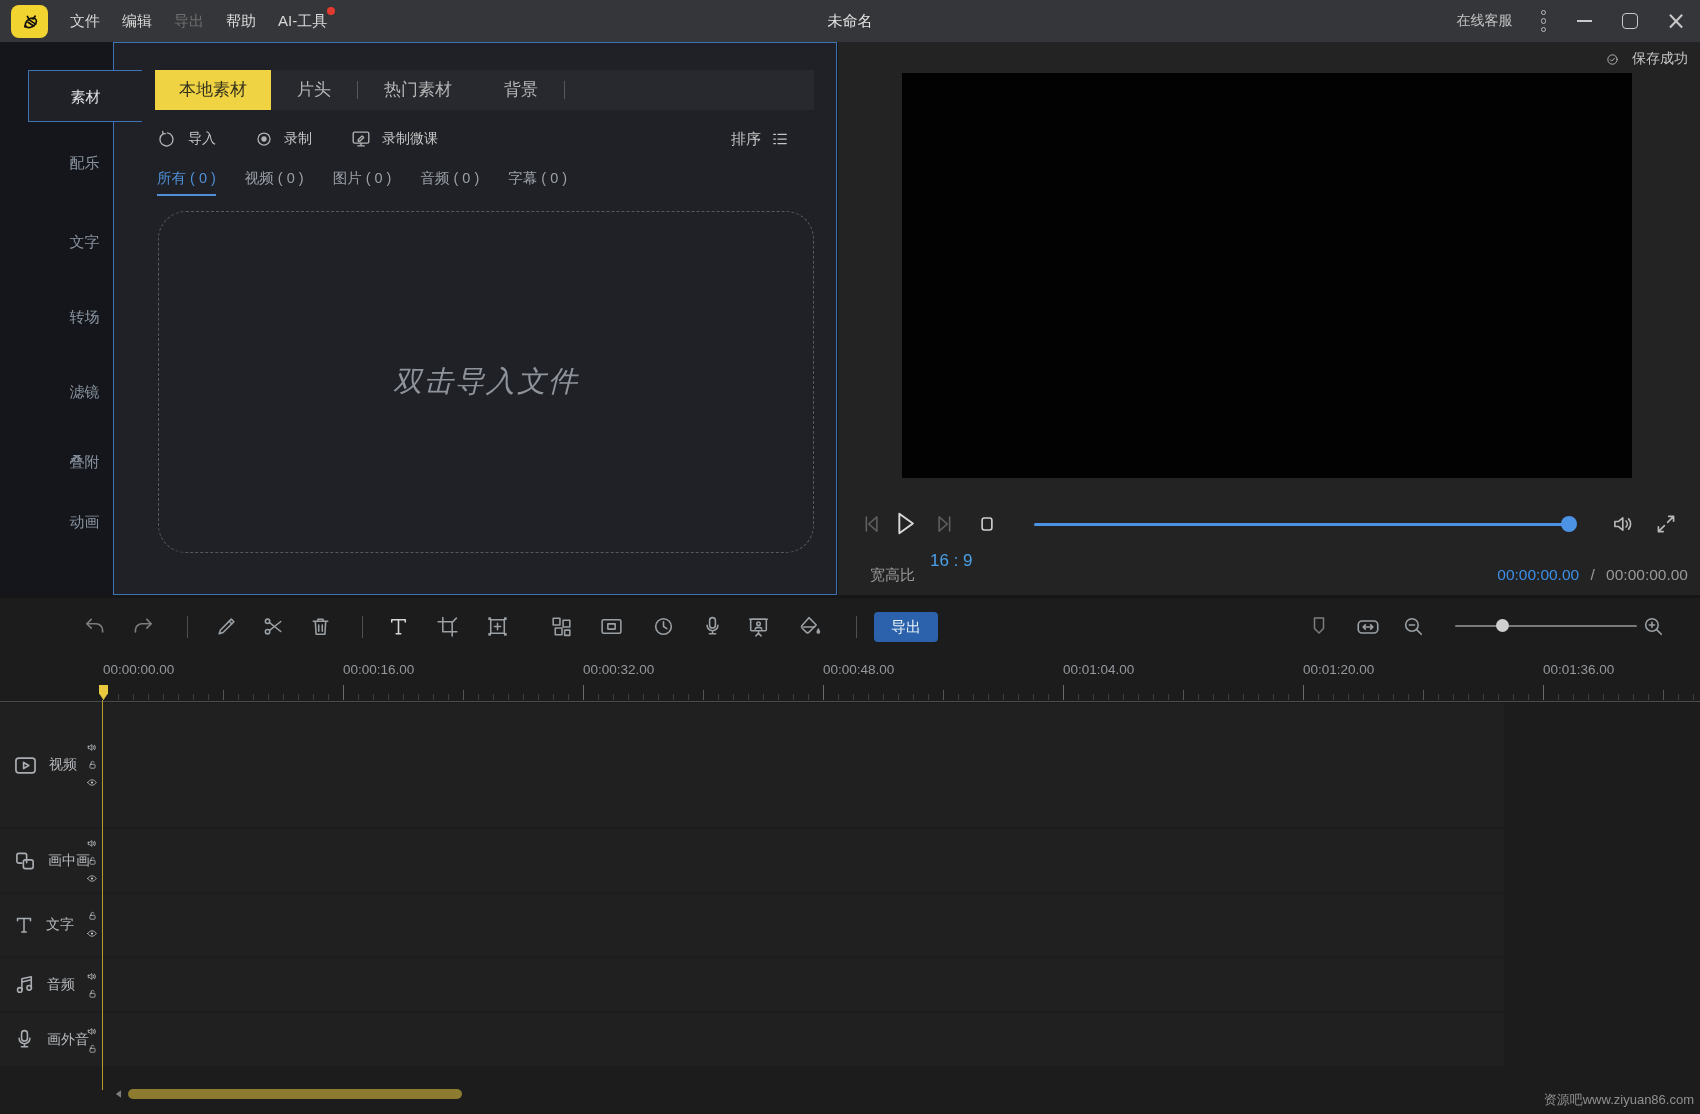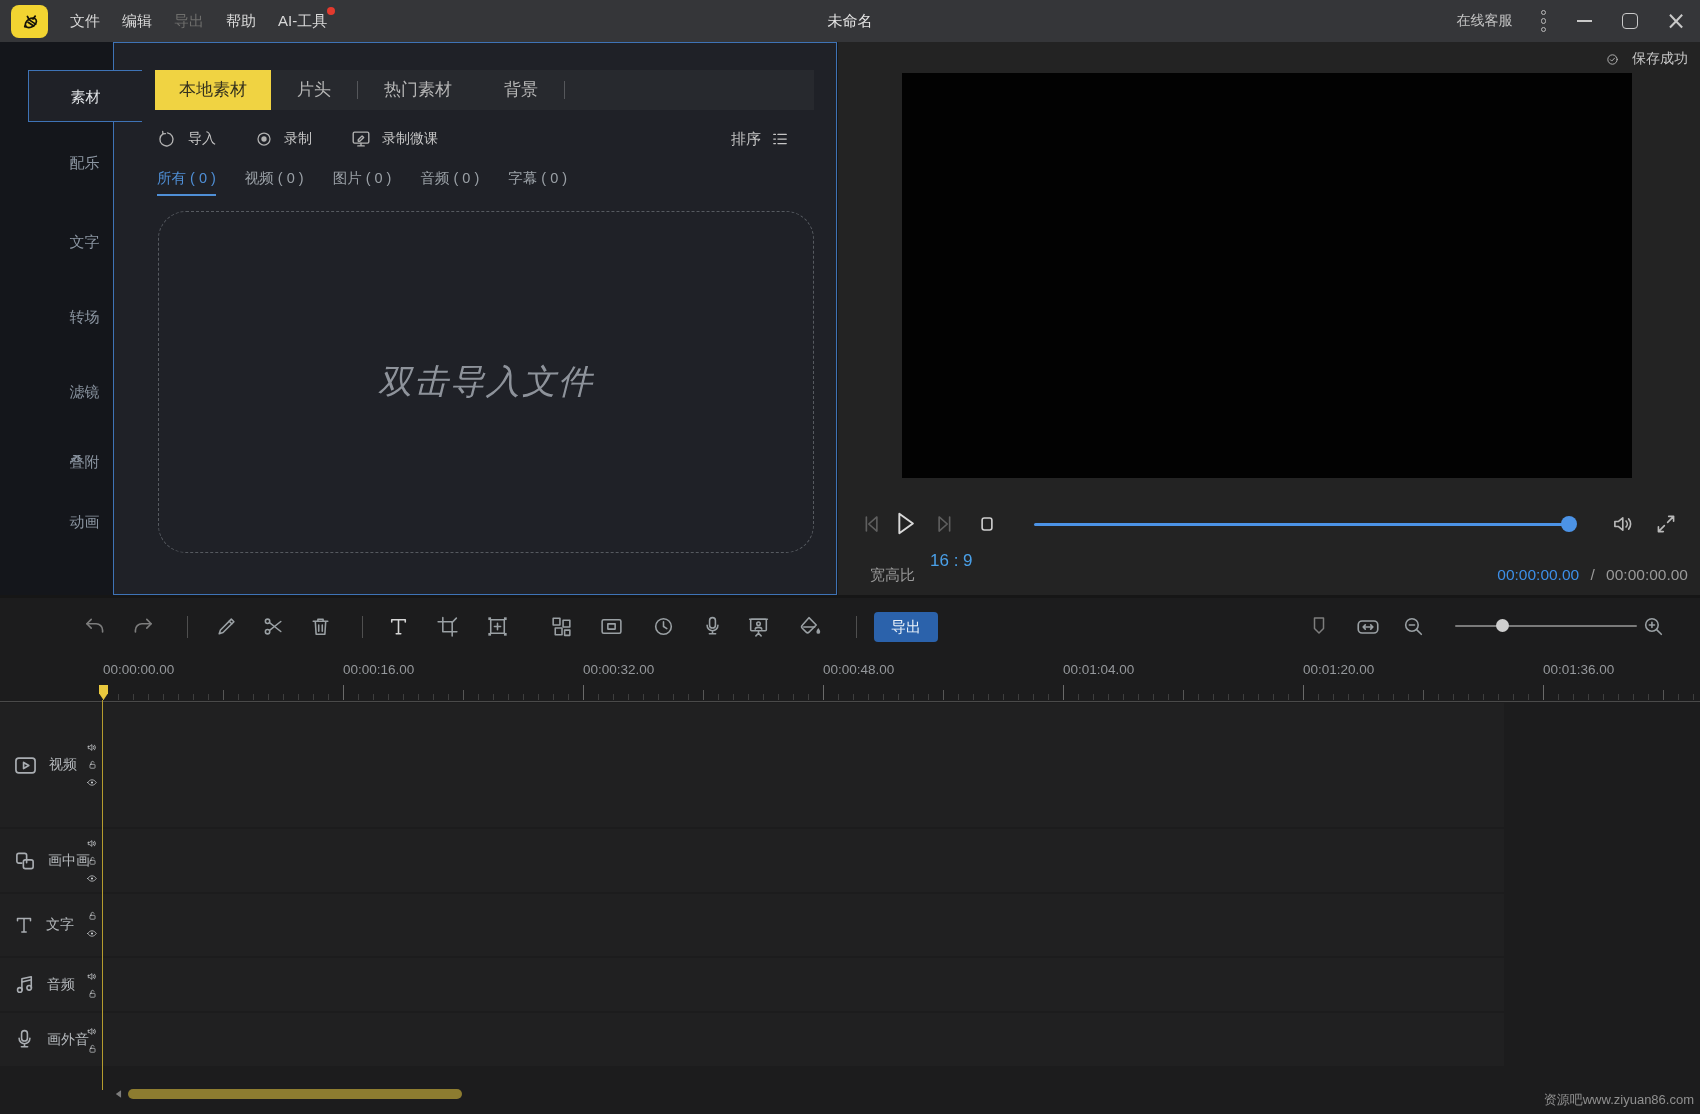--- a/index.html
+++ b/index.html
@@ -36,21 +36,21 @@
   .tab.active{background:#F0D342;color:#35321e;padding:0 24px;}
   .tsep{width:1px;height:18px;background:#55575b;}
   .actionbar{position:absolute;left:43px;right:46px;top:80px;height:32px;display:flex;align-items:center;gap:38px;}
   .act{display:flex;align-items:center;gap:10px;color:#c6c6c6;font-size:14px;}
   .act .ic{color:#b2b2b2;}
   .act-sort{position:absolute;right:0;display:flex;align-items:center;gap:9px;color:#c6c6c6;font-size:15px;}
   .filters{position:absolute;left:43px;top:126px;display:flex;align-items:flex-start;gap:29px;}
   .flt{color:#9aa0a6;font-size:14.5px;padding-bottom:6px;}
   .flt.active{color:#4F8FD6;border-bottom:2px solid #4F8FD6;}
   .dropzone{position:absolute;left:44px;top:168px;width:654px;height:340px;border:1px dashed #565A60;border-radius:28px;display:flex;align-items:center;justify-content:center;}
-  .dz{color:#8e939b;font-size:34px;font-style:italic;letter-spacing:2px;}
+  .dz{color:#8e939b;font-size:29px;font-style:italic;letter-spacing:2px;}
 
   
   .preview{position:absolute;left:838px;top:42px;width:862px;height:553px;background:#232323;}
   .save{position:absolute;top:8px;right:12px;display:flex;align-items:center;gap:12px;color:#c6c6c6;font-size:14px;}
   .save .ic{color:#b5b5b5;}
   .video{position:absolute;left:64px;top:31px;width:730px;height:405px;background:#020202;}
   .tbtn{position:absolute;top:469px;}
   .pslider-track{position:absolute;left:196px;top:481px;width:535px;height:3px;background:#4C93E6;border-radius:2px;}
   .pslider-handle{position:absolute;left:723px;top:474px;width:16px;height:16px;border-radius:50%;background:#4C93E6;}
   .meta{position:absolute;left:0;right:0;top:508px;height:26px;}

